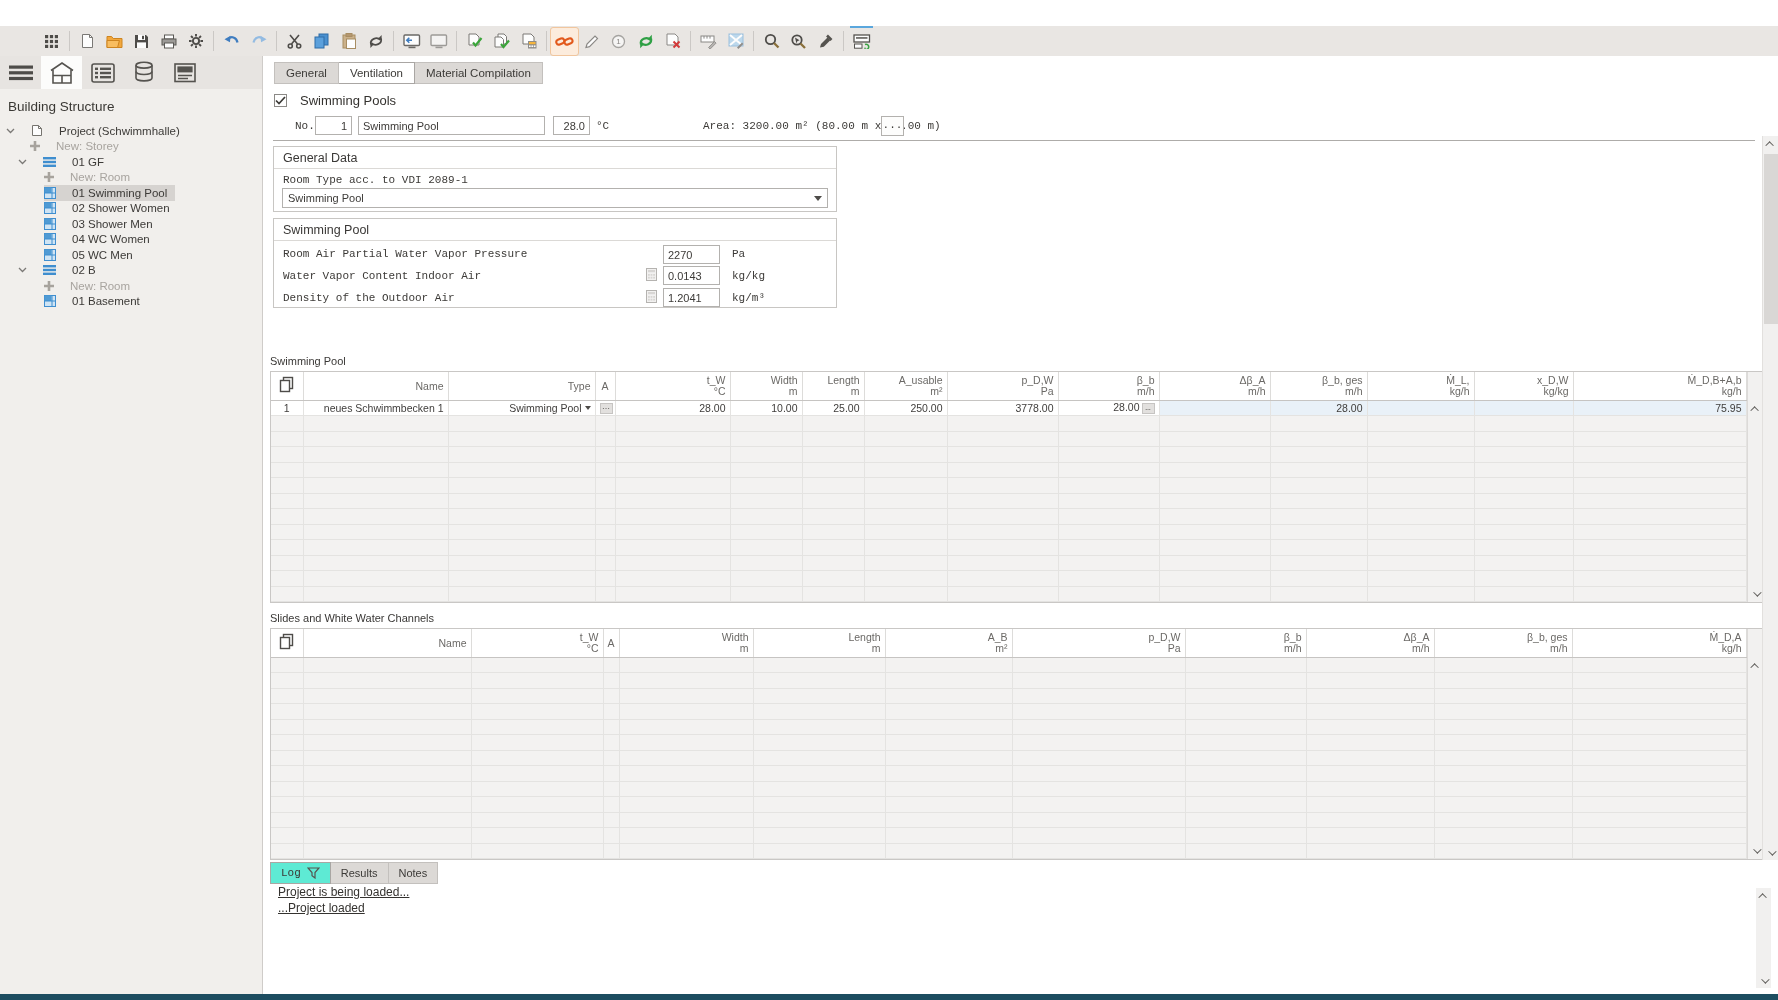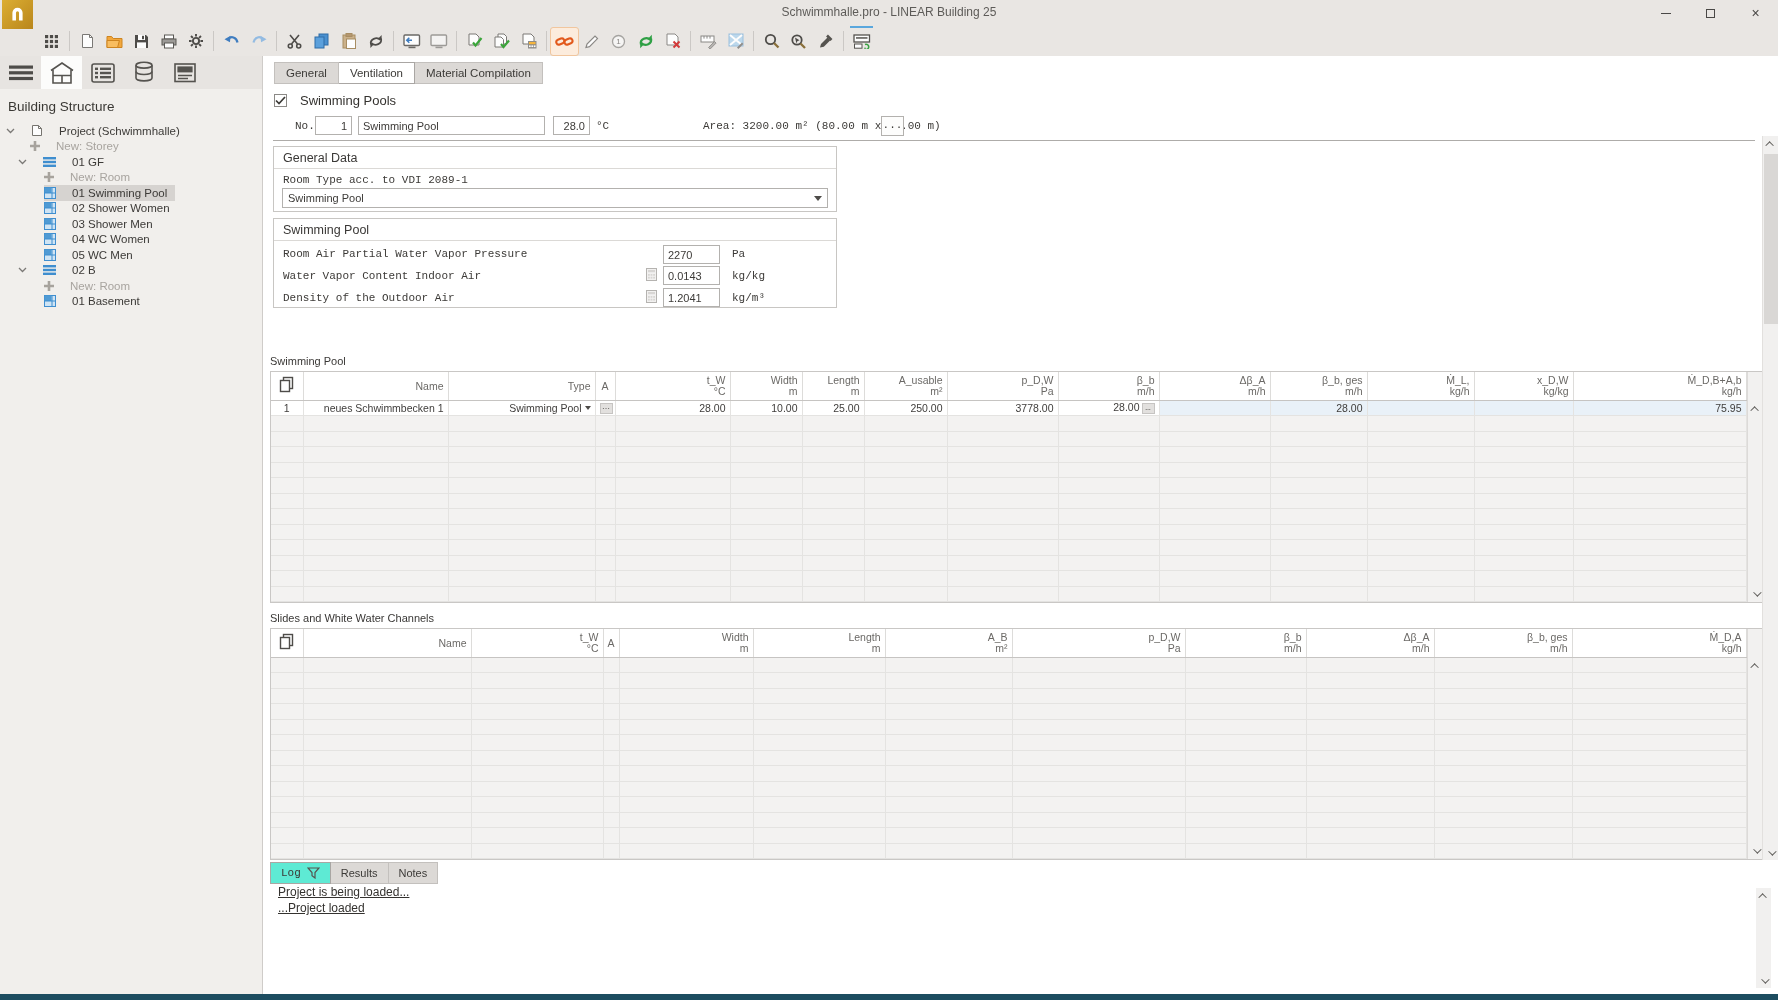--- a/index.html
+++ b/index.html
@@ -94,39 +94,20 @@
   .log-line { font-size:12px; color:#34322f; line-height:16px; padding-left:14px;text-decoration:underline; }
   .log-scroll { position:absolute; top:4px; right:7px; width:15px; height:100px; background:#f1f0ef; }
 
   .bottom-bar { position:absolute; left:0; right:0; bottom:0; height:6px; background:#1d4d60; }
 </style>
 </head>
 <body>
 
 <div class="window">
 
-  <div class="titlebar">
-    <div class="app-icon">
-      <svg width="17" height="17" viewBox="0 0 20 20">
-          <path d="M4 17V8a6 6 0 0 1 12 0v9h-4.2V8a1.8 1.8 0 0 0-3.6 0v9z" fill="#fff"></path>
-        </svg>
-    </div>
-    <div class="win-title">Schwimmhalle.pro - LINEAR Building 25</div>
-    <div class="win-controls">
-      <div class="win-btn">
-          <div class="glyph-min"></div>
-        </div>
-      <div class="win-btn">
-          <div class="glyph-max"></div>
-        </div>
-      <div class="win-btn">
-          <span>×</span>
-        </div>
-    </div>
-  </div>
 
   <div class="toolbar">
     <div style="width:32px"></div>
     <div class="tbtn">
         <svg width="13" height="13">
           <g fill="#4d4b48">
             <rect x="0" y="0" width="3.2" height="3.2"></rect>
             <rect x="4.9" y="0" width="3.2" height="3.2"></rect>
             <rect x="9.8" y="0" width="3.2" height="3.2"></rect>
             <rect x="0" y="4.9" width="3.2" height="3.2"></rect>

